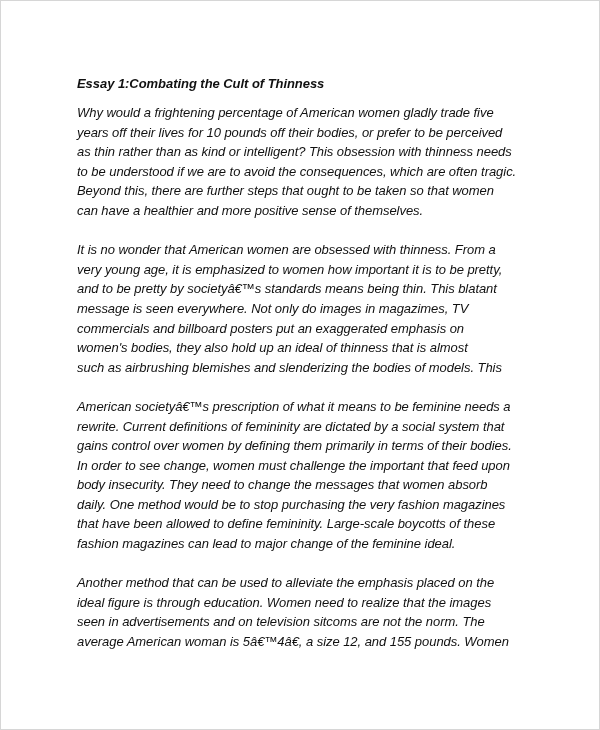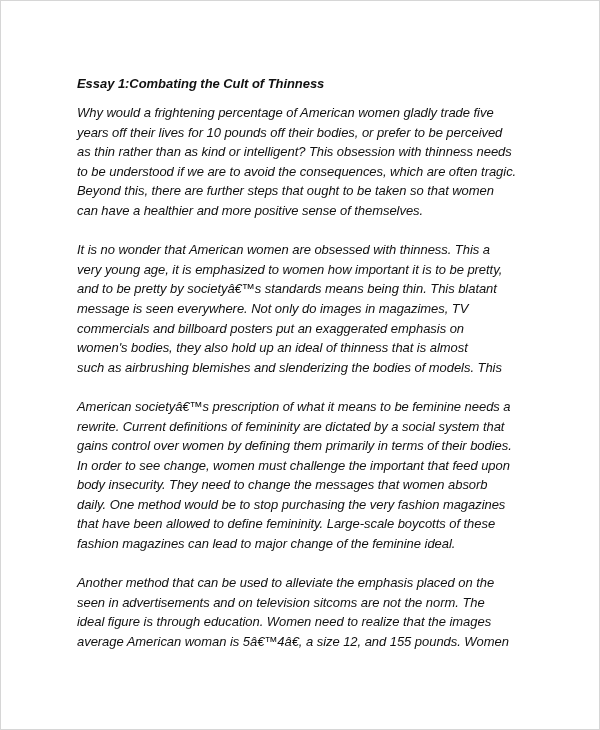--- a/index.html
+++ b/index.html
@@ -56,21 +56,21 @@
     <div class="para">
       <span class="line">Why would a frightening percentage of American women gladly trade five</span>
       <span class="line">years off their lives for 10 pounds off their bodies, or prefer to be perceived</span>
       <span class="line">as thin rather than as kind or intelligent? This obsession with thinness needs</span>
       <span class="line">to be understood if we are to avoid the consequences, which are often tragic.</span>
       <span class="line">Beyond this, there are further steps that ought to be taken so that women</span>
       <span class="line">can have a healthier and more positive sense of themselves.</span>
     </div>
 
     <div class="para">
-      <span class="line">It is no wonder that American women are obsessed with thinness. This a</span>
+      <span class="line">It is no wonder that American women are obsessed with thinness. From a</span>
       <span class="line">very young age, it is emphasized to women how important it is to be pretty,</span>
       <span class="line">and to be pretty by societyâ€™s standards means being thin. This blatant</span>
       <span class="line">message is seen everywhere. Not only do images in magazimes, TV</span>
       <span class="line">commercials and billboard posters put an exaggerated emphasis on</span>
       <span class="line">women's bodies, they also hold up an ideal of thinness that is almost</span>
       <span class="line">such as airbrushing blemishes and slenderizing the bodies of models. This</span>
     </div>
 
     <div class="para">
       <span class="line">American societyâ€™s prescription of what it means to be feminine needs a</span>
@@ -78,18 +78,18 @@
       <span class="line">gains control over women by defining them primarily in terms of their bodies.</span>
       <span class="line">In order to see change, women must challenge the important that feed upon</span>
       <span class="line">body insecurity. They need to change the messages that women absorb</span>
       <span class="line">daily. One method would be to stop purchasing the very fashion magazines</span>
       <span class="line">that have been allowed to define femininity. Large-scale boycotts of these</span>
       <span class="line">fashion magazines can lead to major change of the feminine ideal.</span>
     </div>
 
     <div class="para">
       <span class="line">Another method that can be used to alleviate the emphasis placed on the</span>
+      <span class="line">ideal figure is through education. Women need to realize that the images</span>
       <span class="line">seen in advertisements and on television sitcoms are not the norm. The</span>
-      <span class="line">ideal figure is through education. Women need to realize that the images</span>
       <span class="line">average American woman is 5â€™4â€, a size 12, and 155 pounds. Women</span>
     </div>
   </div>
 </div>
 
 </body></html>

